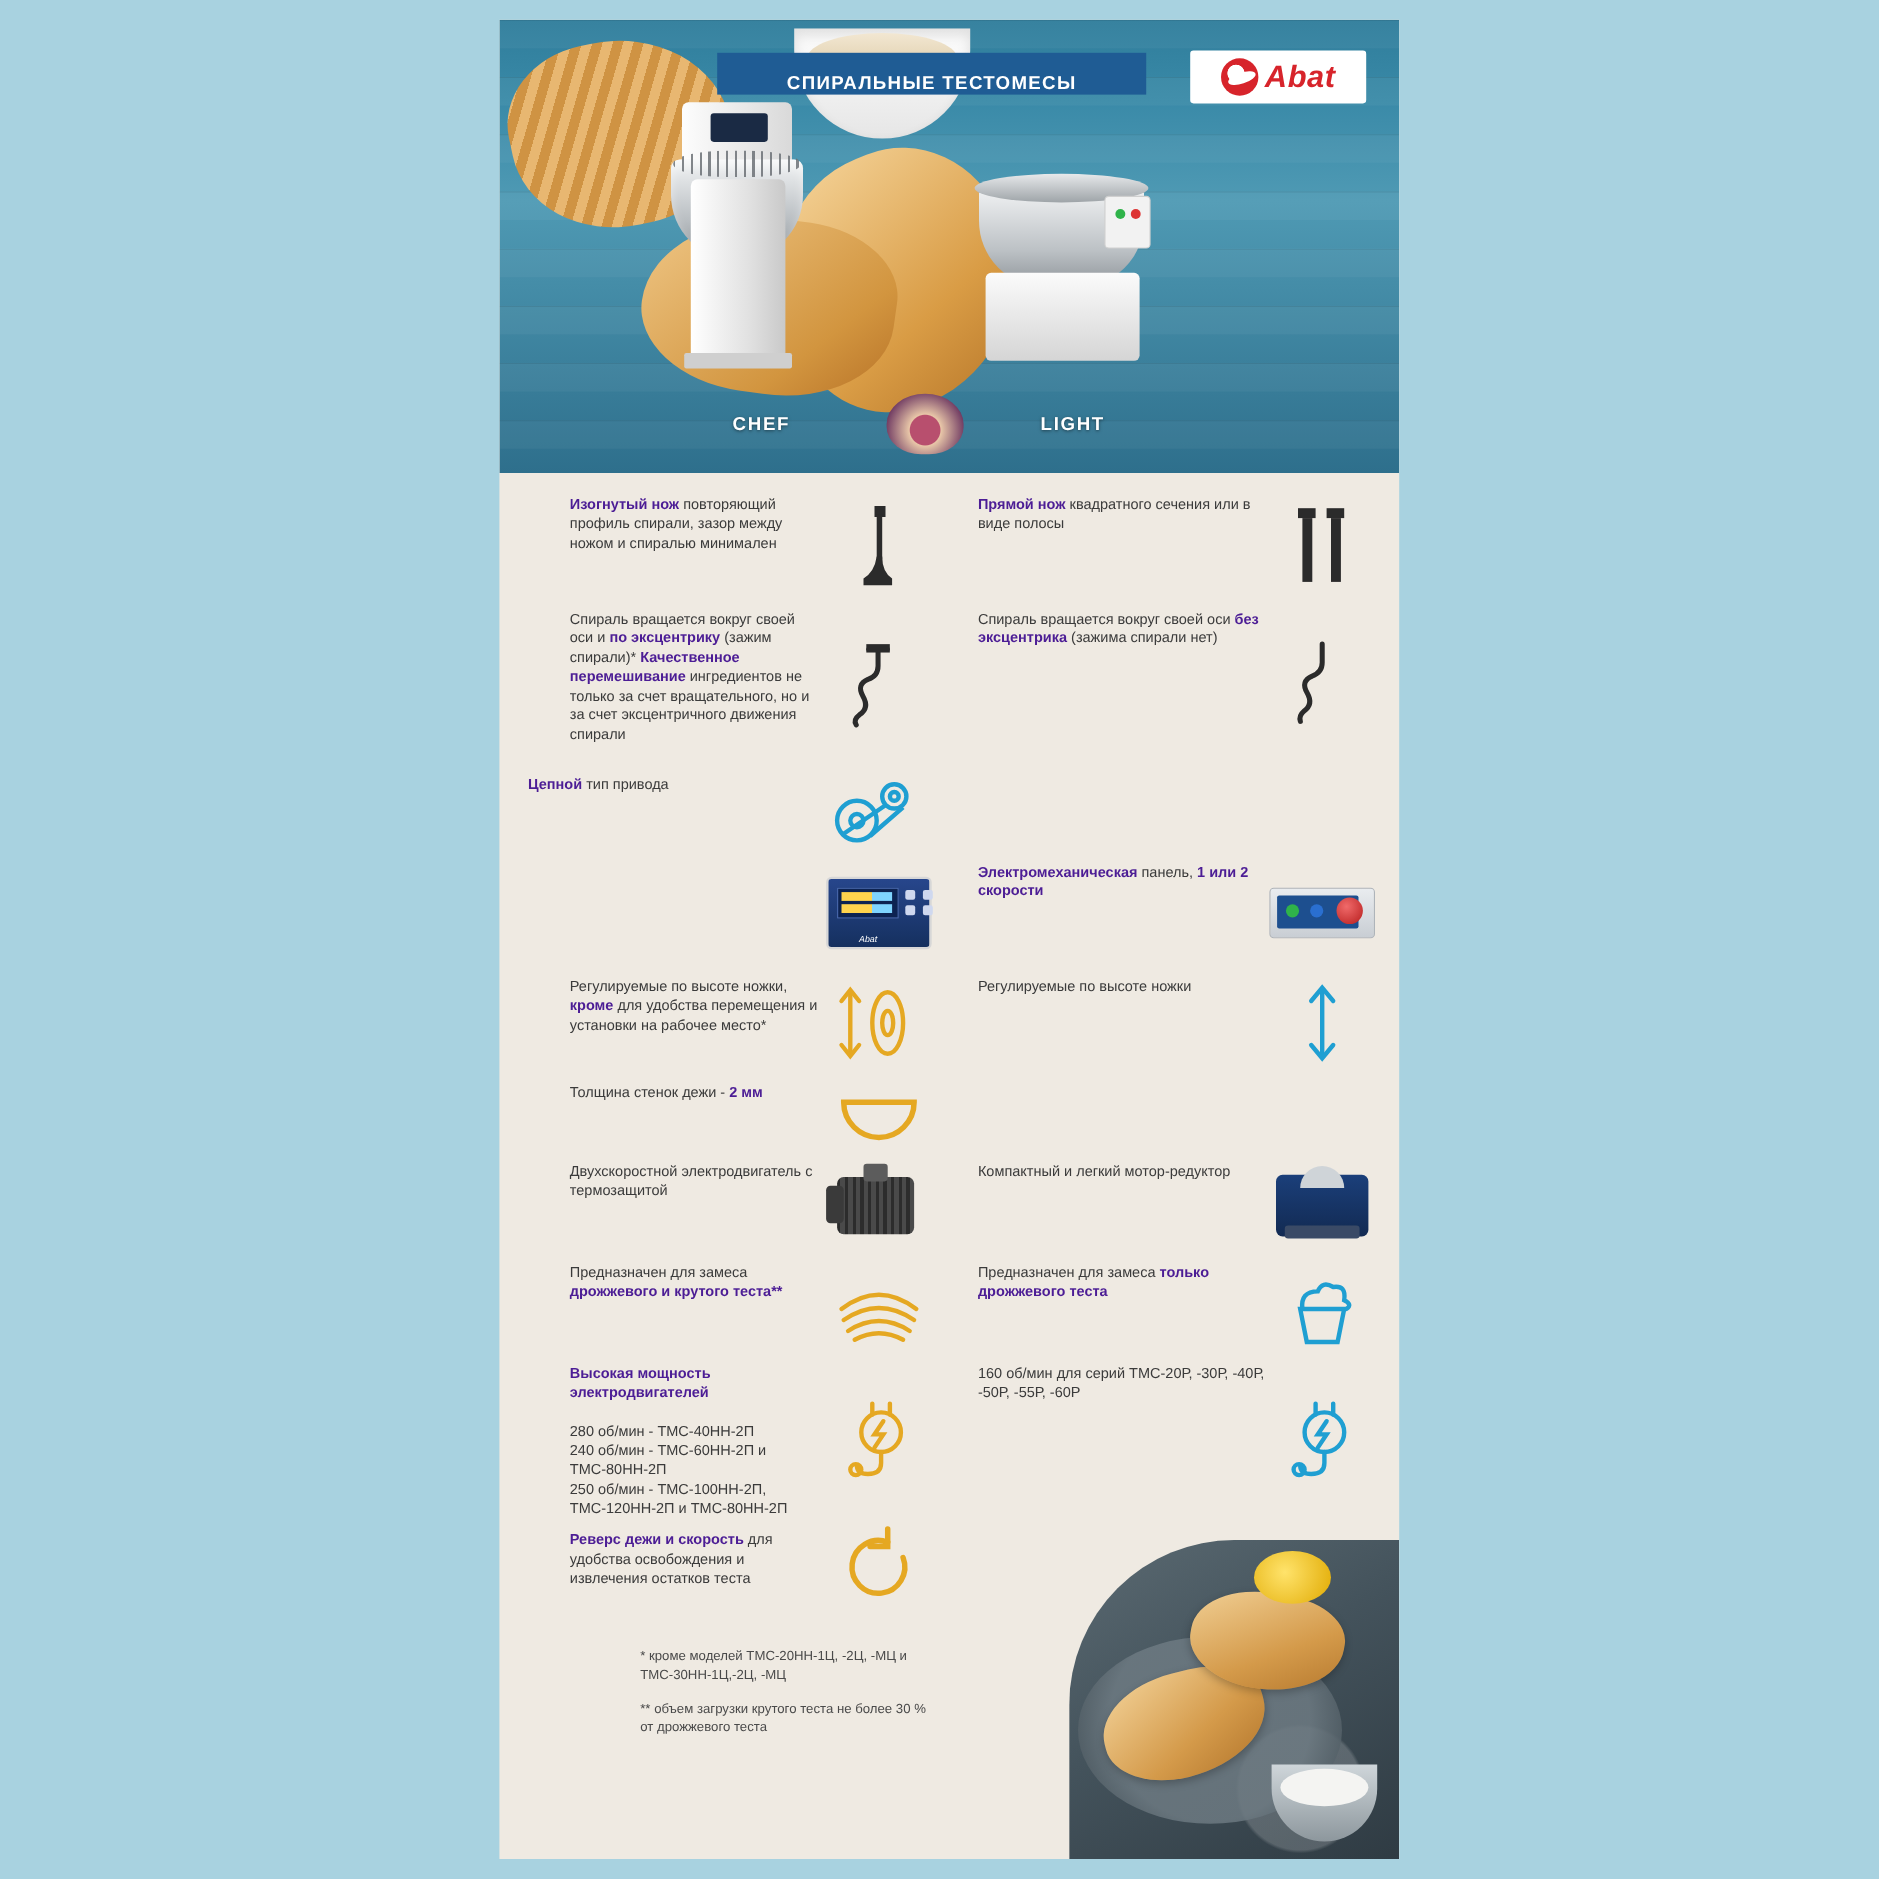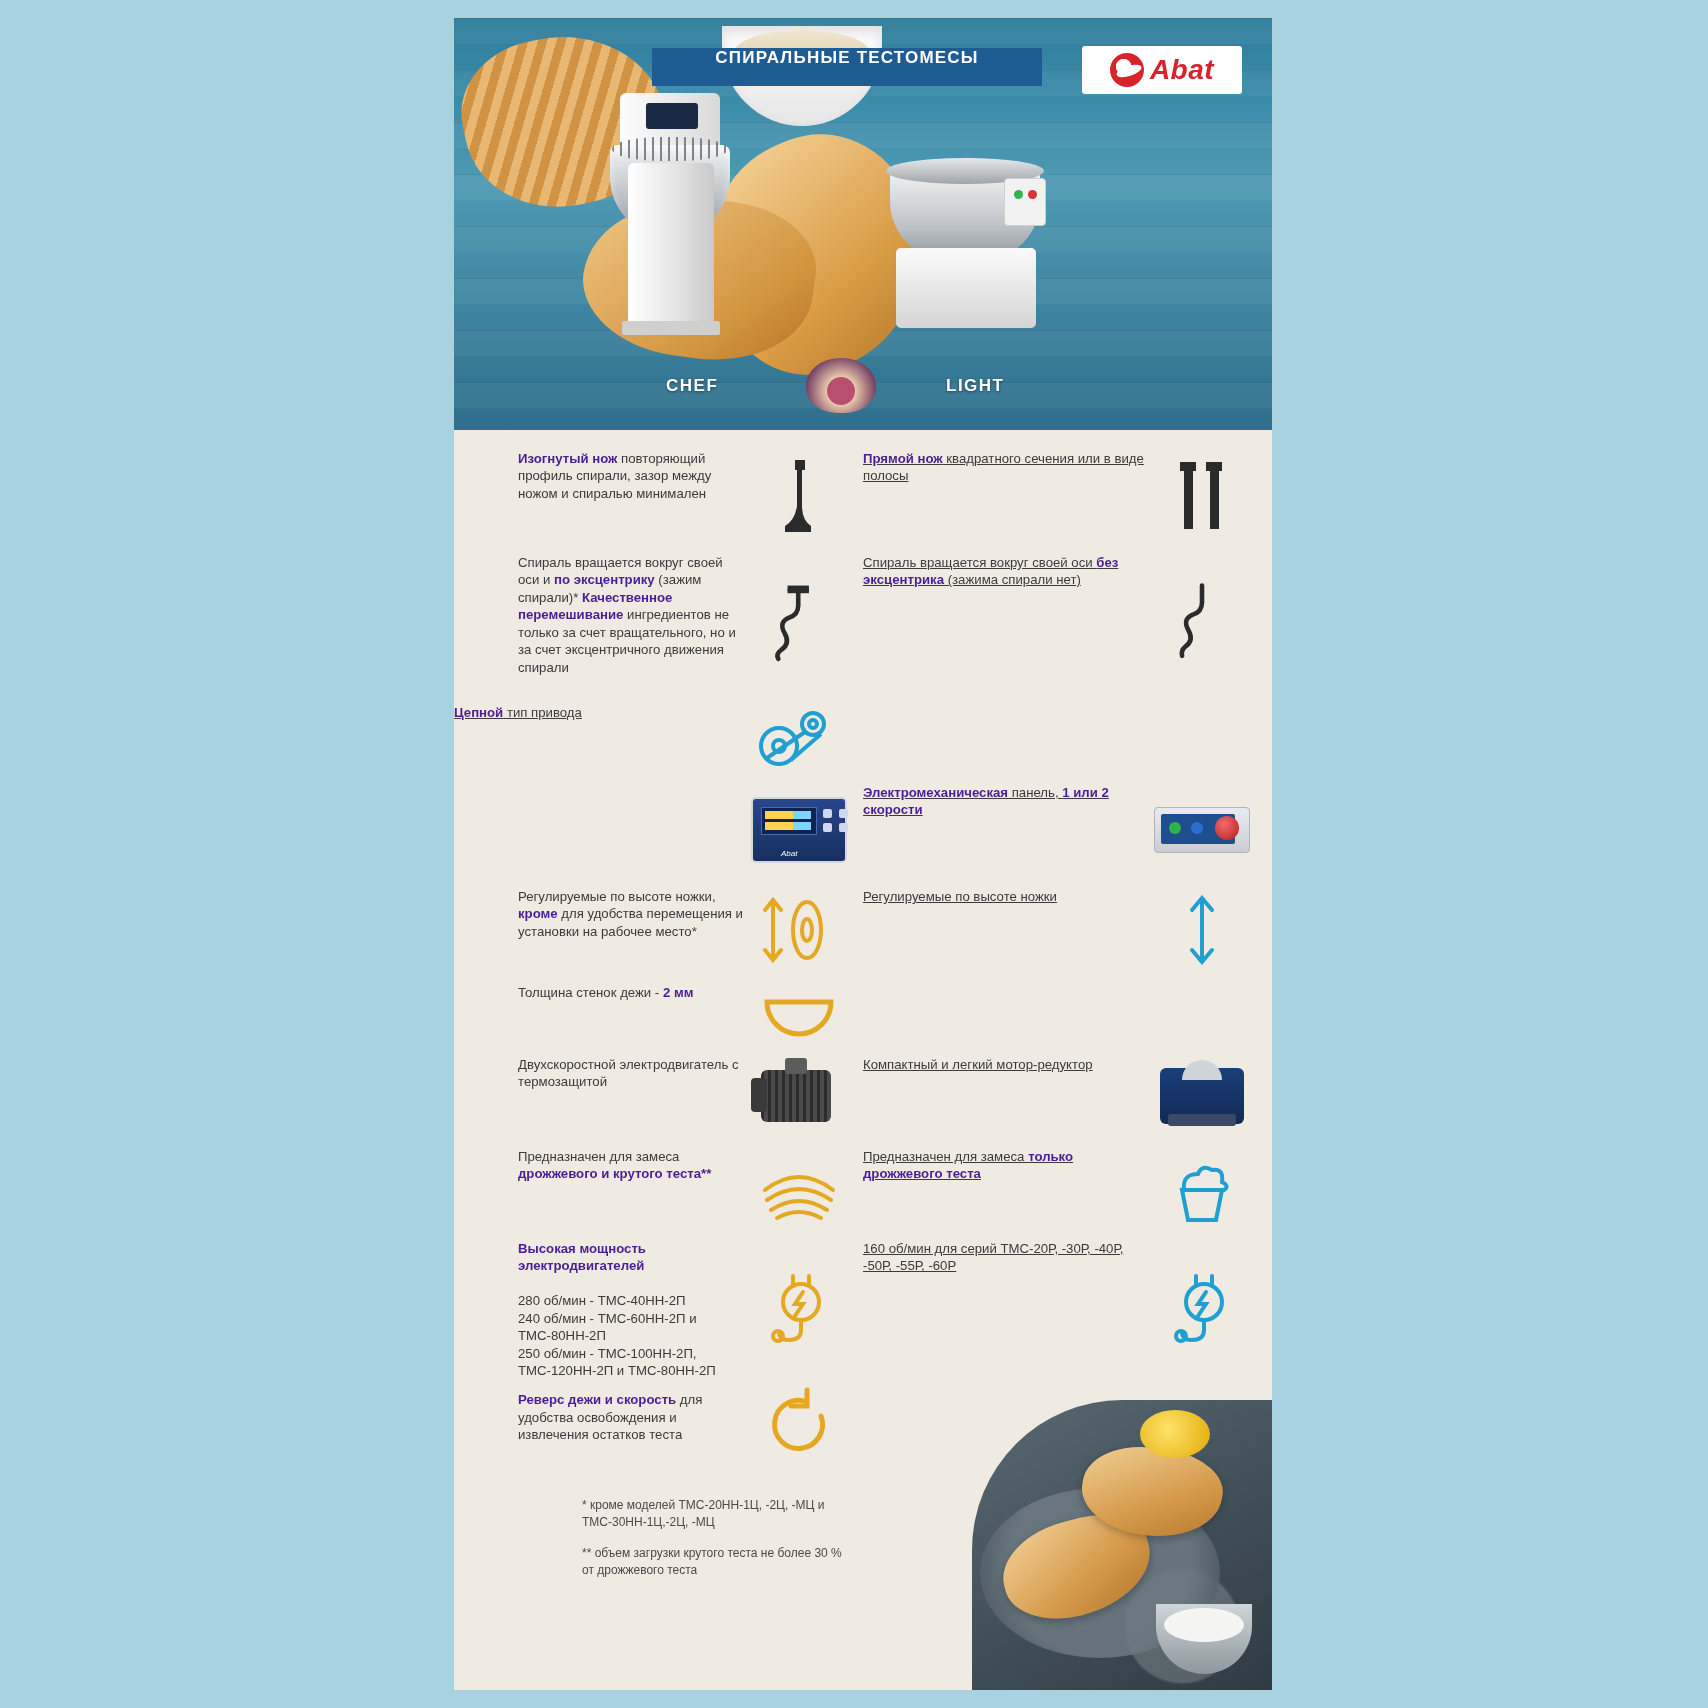--- a/index.html
+++ b/index.html
@@ -72,21 +72,21 @@
   .mch-foot{position:absolute;left:16px;top:248px;width:98px;height:14px;background:#cfcfcf;border-radius:2px;}
   .ml-bowl{position:absolute;left:4px;top:48px;width:150px;height:95px;border-radius:10px 10px 60px 60px;
     background:linear-gradient(180deg,#f6f7f8,#bcc1c5 65%,#8e9499);}
   .ml-ring{position:absolute;left:0px;top:40px;width:158px;height:26px;border-radius:50%;
     background:linear-gradient(180deg,#e7e9eb,#9ea4a8);}
   .ml-body{position:absolute;left:10px;top:130px;width:140px;height:80px;background:linear-gradient(180deg,#fbfbfb,#d5d5d5);border-radius:5px;}
   .ml-ctrl{position:absolute;left:118px;top:60px;width:40px;height:46px;background:#f2f2f2;border-radius:4px;border:1px solid #cfcfcf;}
   .ml-dot{position:absolute;width:9px;height:9px;border-radius:50%;}
   .title-banner{
     position:absolute;left:198px;top:30px;width:390px;height:38px;
-    background:#1f5c94;display:flex;align-items:flex-start;justify-content:center;
+    background:#1f5c94;display:flex;align-items:flex-end;justify-content:center;
     color:#fff;font-weight:bold;letter-spacing:1.2px;font-size:17px;
   }
   .logo{
     position:absolute;right:30px;top:28px;width:160px;height:48px;background:#fff;border-radius:3px;
     display:flex;align-items:center;justify-content:center;gap:6px;
   }
   .logo .swoosh{
     width:34px;height:34px;border-radius:50%;
     background:radial-gradient(circle at 40% 40%,#fff 0 26%,#d7242b 28% 100%);
     position:relative;
@@ -102,21 +102,21 @@
 
   
   .cmp{position:relative;padding:14px 0 0 0;}
   .row{position:relative;display:flex;width:818px;min-height:0;}
   .col{width:409px;position:relative;padding:6px 0;}
   .txt{
     font-size:13.2px;line-height:1.32;color:#3b3b3b;
     padding-left:0;
   }
   .col.left .txt{margin-left:64px;margin-right:120px;}
-  .col.right .txt{margin-right:120px;text-decoration:underline;}
+  .col.right .txt{margin-left:26px;margin-right:120px;}
   .txt b{font-weight:bold;color:#4c1d95;}
   .ico{
     position:absolute;top:50%;transform:translateY(-50%);
     width:96px;height:84px;
   }
   .col.left .ico{right:16px;}
   .col.right .ico{right:22px;}
   .ico svg{width:100%;height:100%;display:block;}
   .foot{font-size:12px;color:#4a4a4a;line-height:1.4;margin:0 0 14px 64px;max-width:300px;}
 

